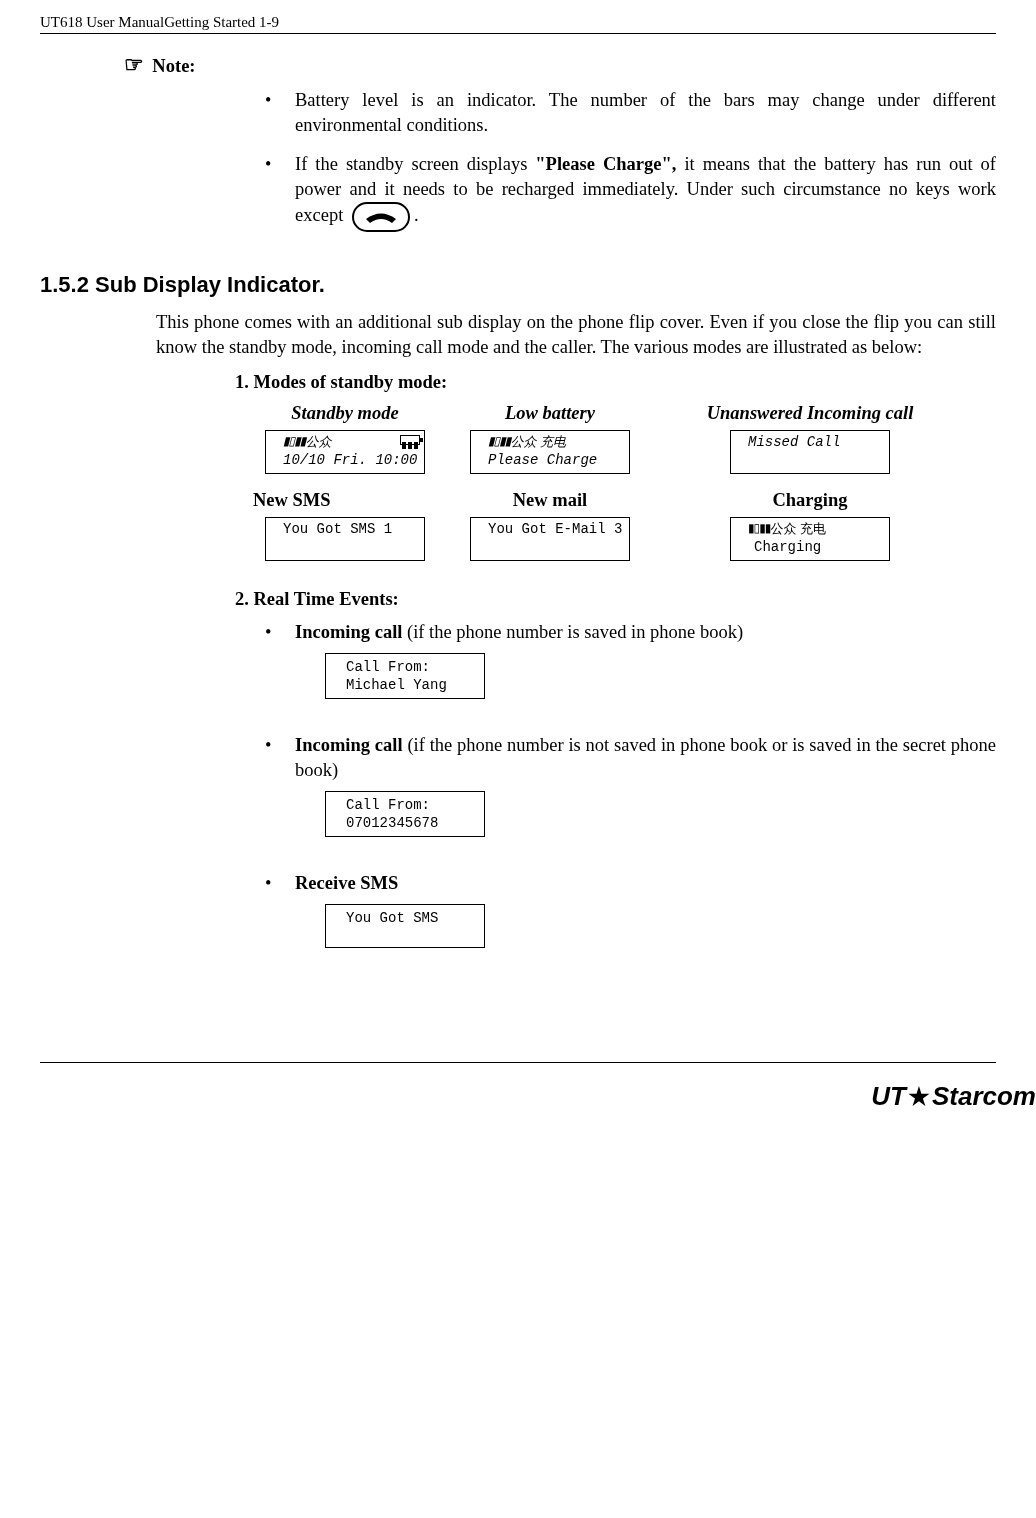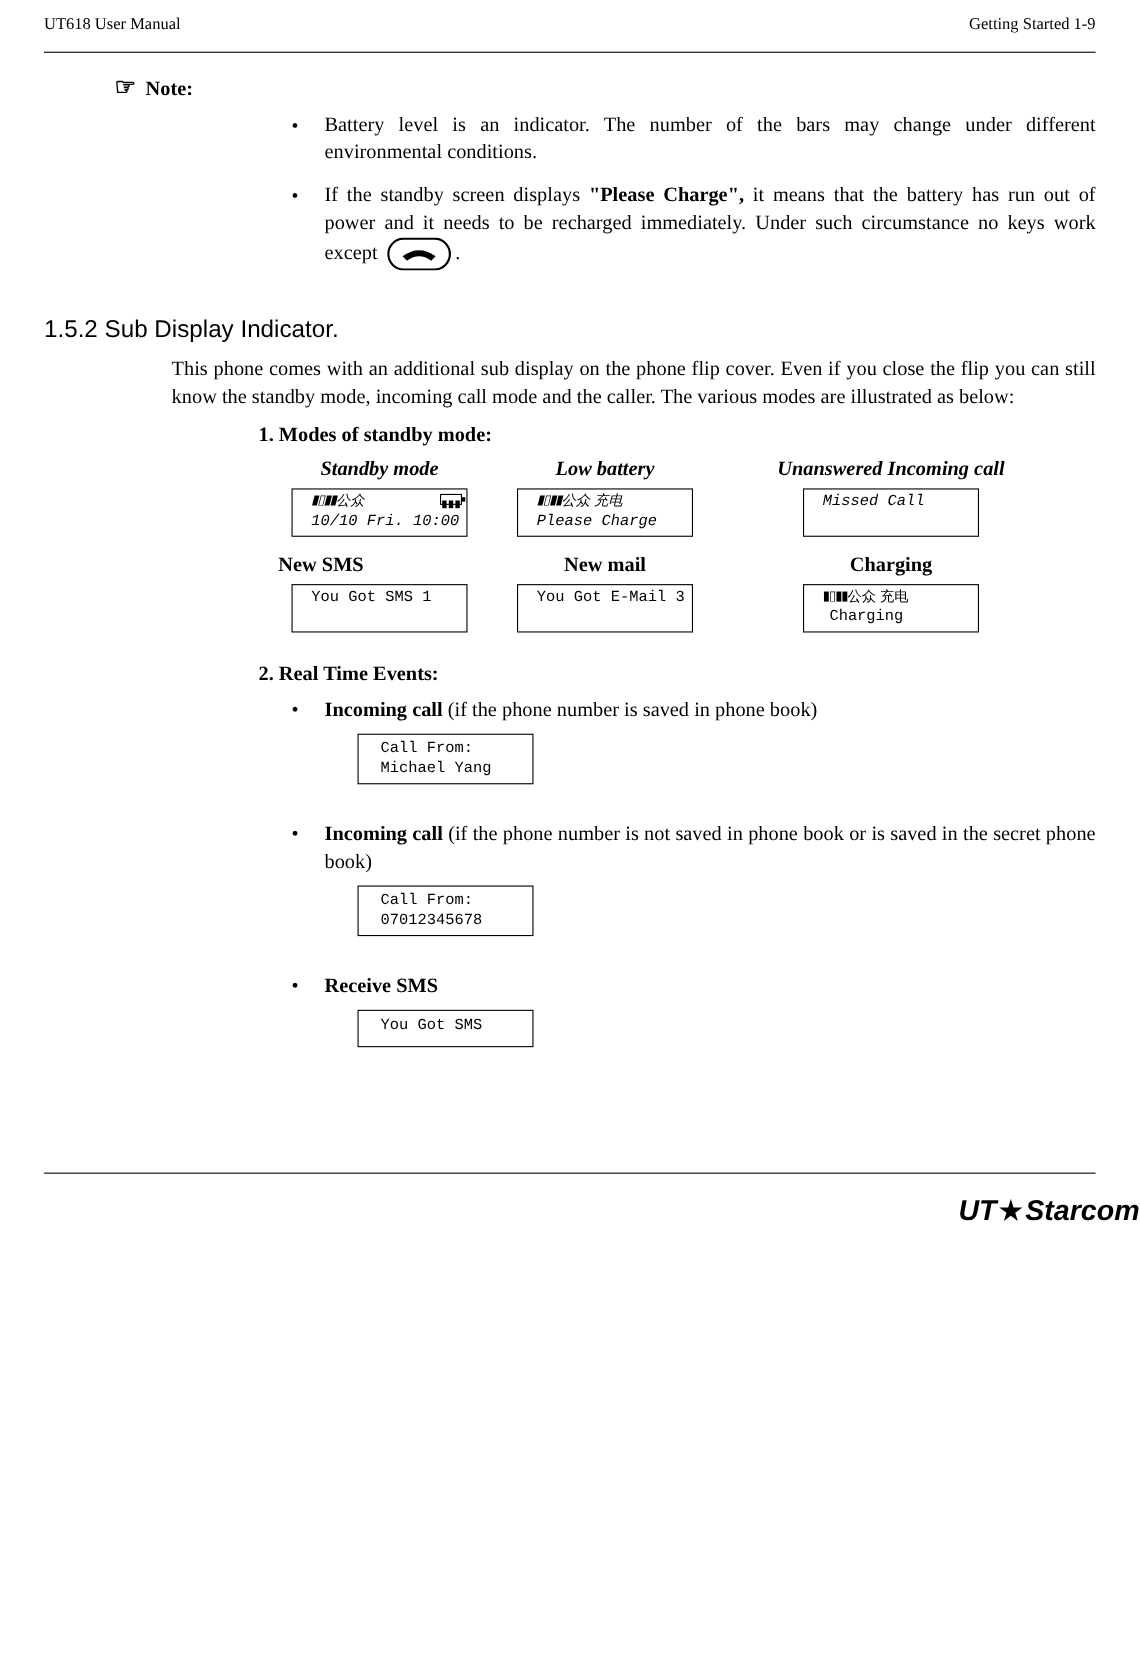--- a/index.html
+++ b/index.html
@@ -11,28 +11,27 @@
     width: 1036px;
     margin: 0 auto;
     padding: 0;
   }
   .page {
     padding: 14px 40px 20px 40px;
     text-align: justify;
   }
   .header-row {
     display: flex;
-    justify-content: space-between;
     font-size: 15px;
     border-bottom: 1.5px solid #000;
-    padding-bottom: 16px;
+    padding-bottom: 2px;
     margin-bottom: 18px;
   }
   .note-line {
-    margin-left: 64px;
+    margin-left: 84px;
     font-weight: bold;
     margin-bottom: 10px;
   }
   .pointer { font-size: 22px; margin-right: 4px; }
   .bullet-block {
     margin-left: 225px;
     margin-right: 0;
   }
   .bullet {
     display: flex;
@@ -46,21 +45,21 @@
     font-size: 18px;
   }
   .bullet .text { flex: 1; }
   .key-oval {
     display: inline-block;
     vertical-align: middle;
     margin: 0 4px;
   }
   .section-head {
     font-family: Arial, Helvetica, sans-serif;
-    font-weight: normal;
+    font-weight: bold;
     font-size: 22px;
     margin: 40px 0 12px 0;
   }
   .body-para {
     margin-left: 116px;
     line-height: 1.35;
     margin-bottom: 12px;
   }
   .num-item {
     margin-left: 195px;
@@ -284,21 +283,21 @@
           <div>Call From:</div>
           <div>07012345678</div>
         </div>
       </div>
     </div>
 
     <div class="sub-bullet">
       <div class="dot">•</div>
       <div class="text">
         <span class="bold">Receive SMS</span>
-        <div class="small-display" style="height:34px">
+        <div class="small-display" style="height:44px">
           <div>You Got SMS</div>
           <div></div>
         </div>
       </div>
     </div>
   </div>
 </div>
 
 <div class="footer-rule"></div>
 <div class="logo-wrap">

